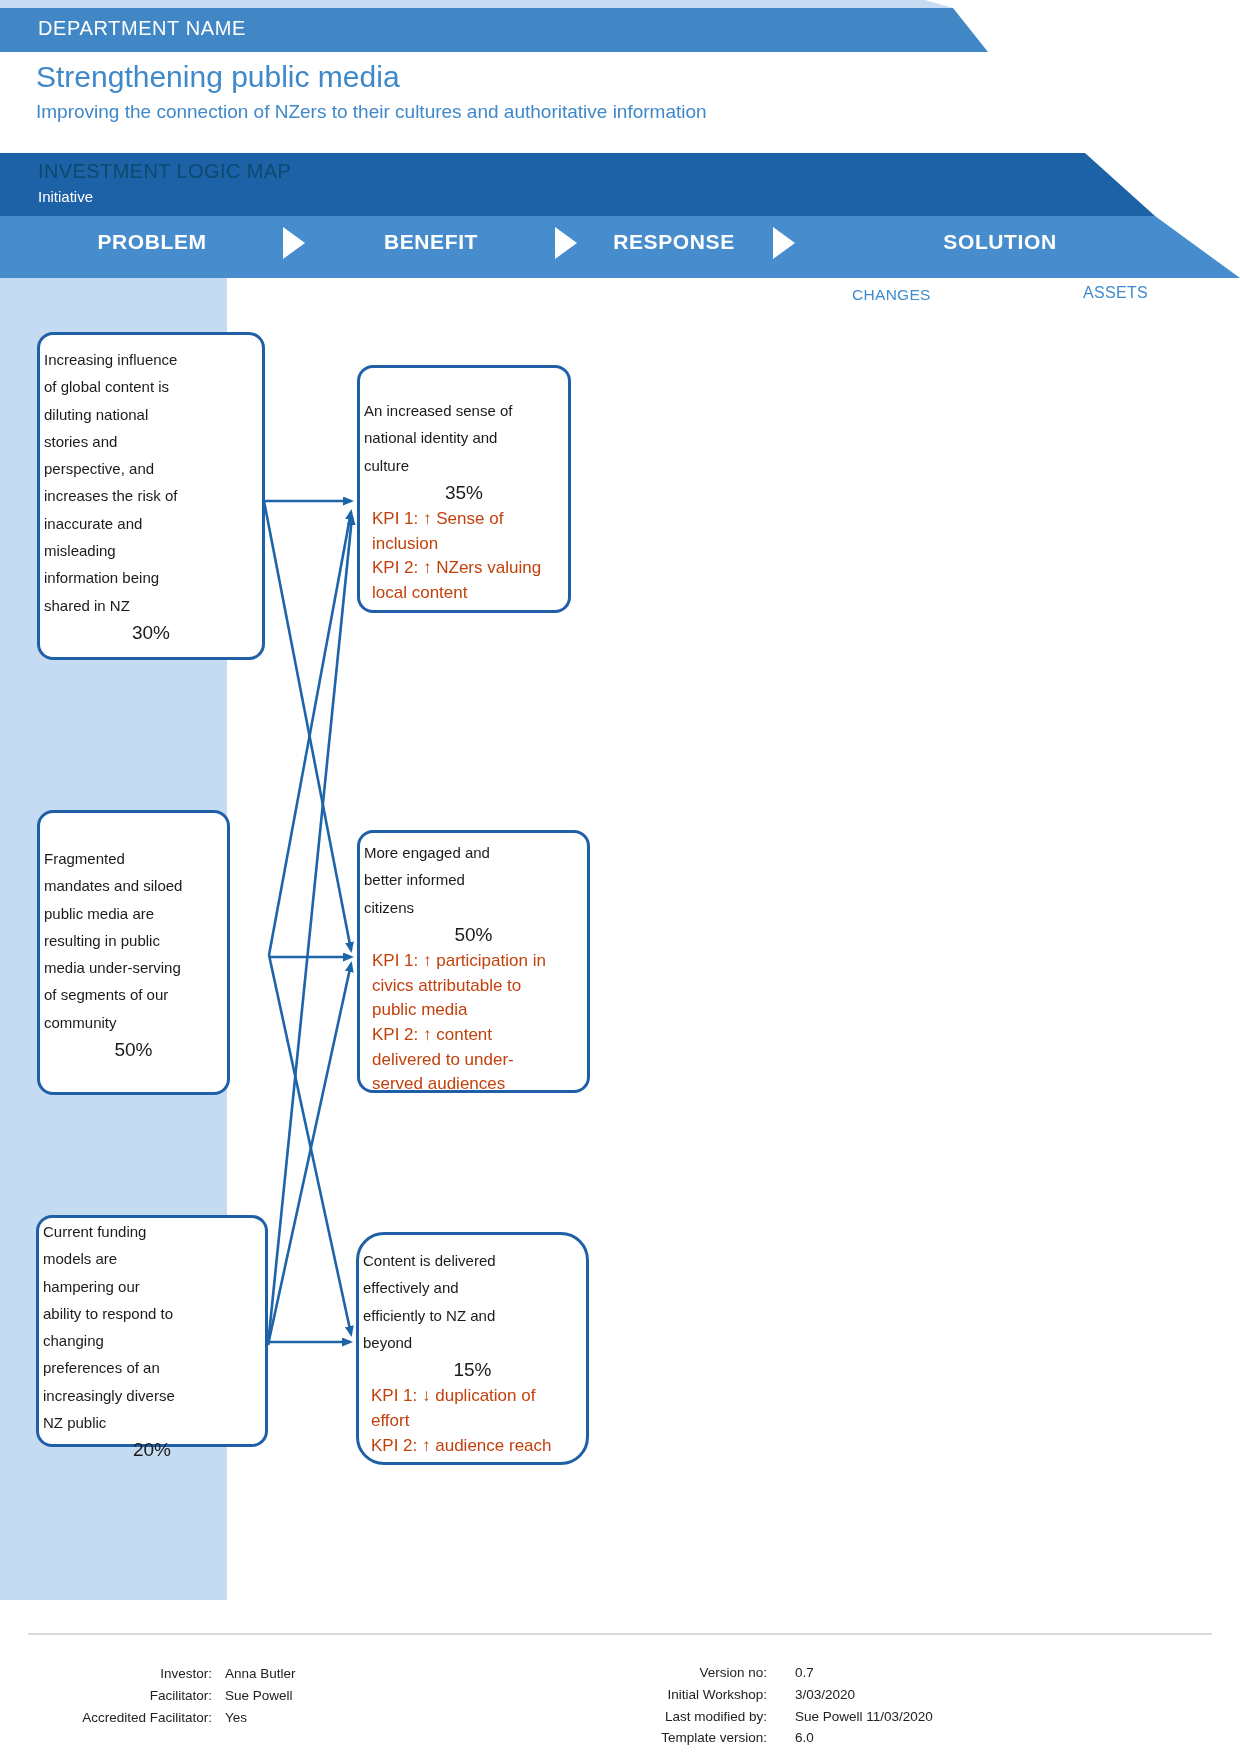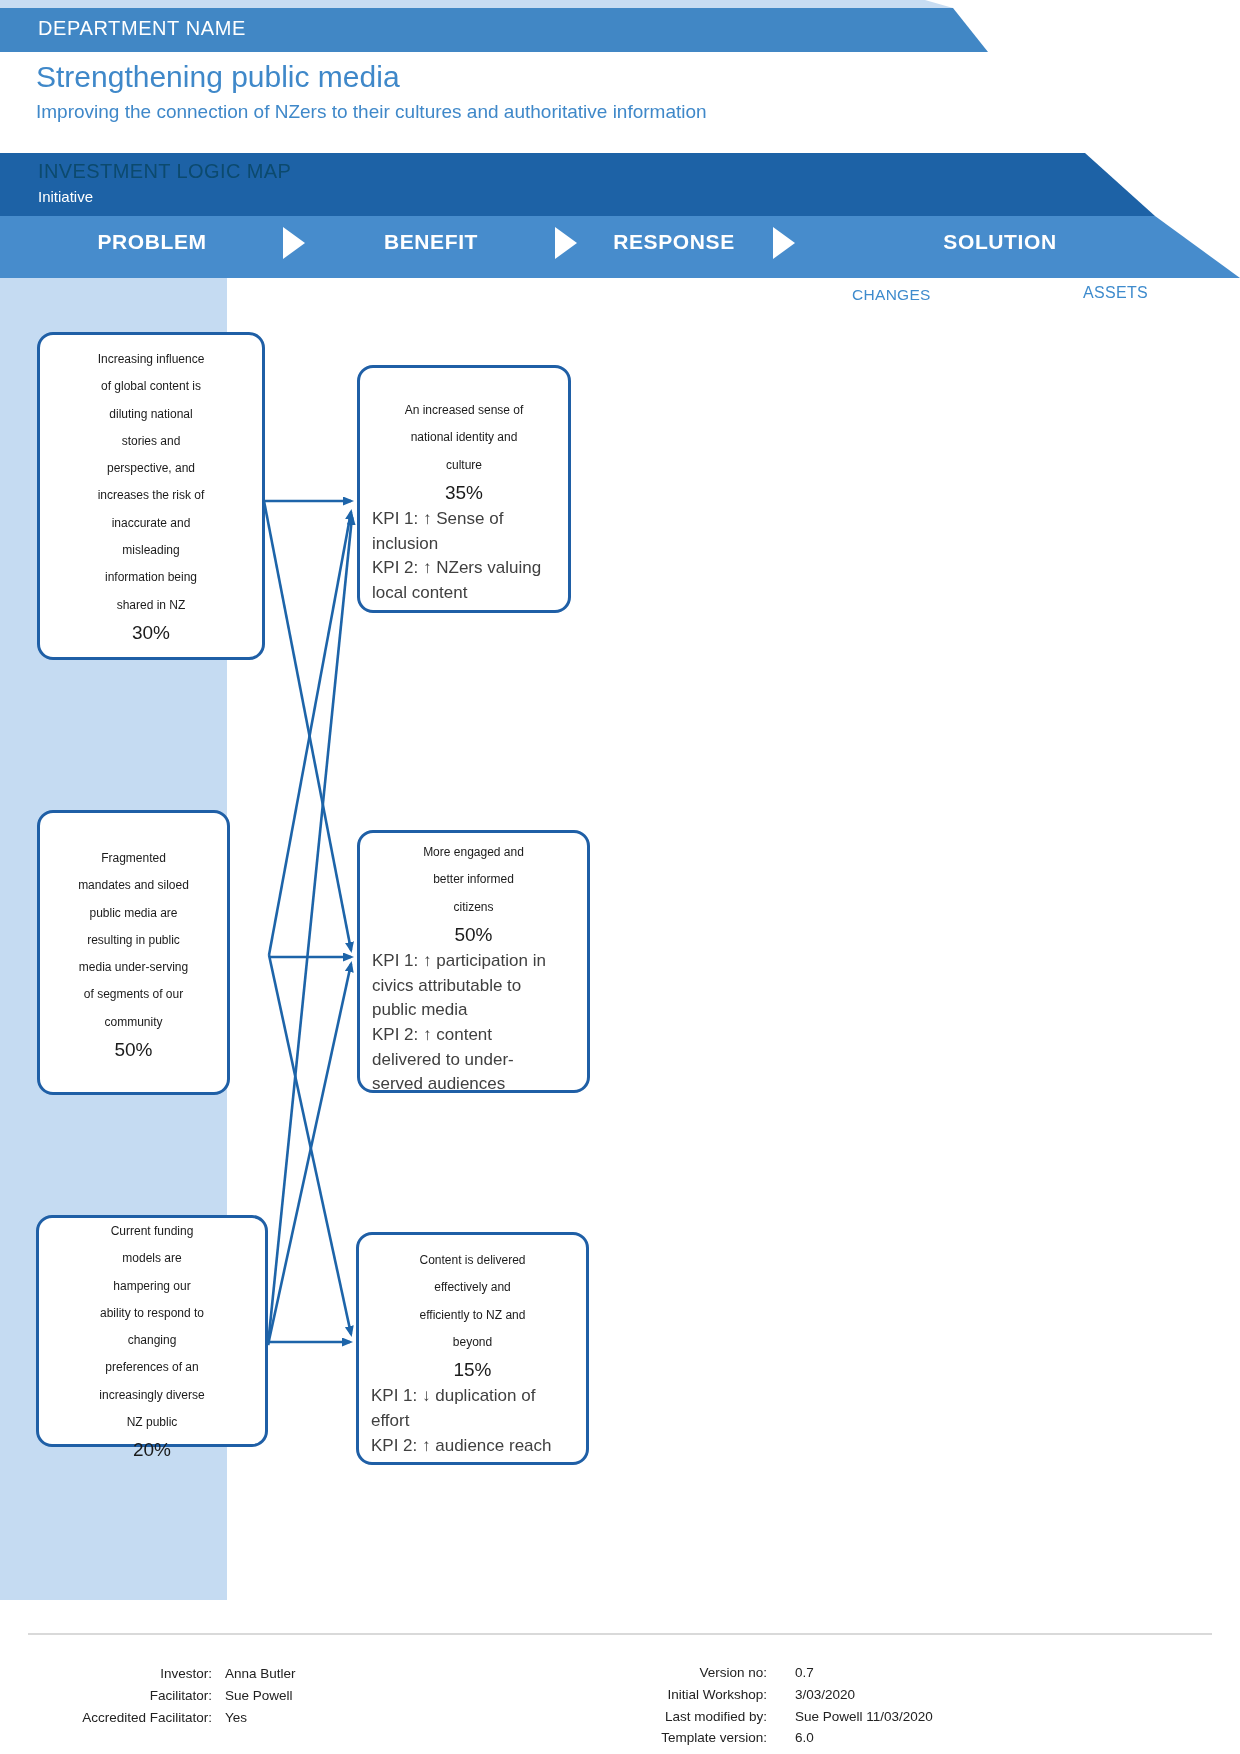--- a/index.html
+++ b/index.html
@@ -32,31 +32,31 @@
   .sub-changes{left:852px;top:286px;font-size:15.5px;}
   .sub-assets{left:1083px;top:284px;font-size:16px;}
 
   
   .problem-column{position:absolute;left:0;top:278px;width:227px;height:1322px;
     background:#c5dbf2;}
 
   
   .box{position:absolute;background:#fff;border:3px solid #1f5fa6;
     border-radius:16px;box-sizing:border-box;color:#1b1b1b;}
-  .box-text{white-space:pre-line;text-align:center;font-size:12px;
+  .box-text{white-space:pre-line;font-size:15px;
     line-height:27.3px;padding:0 4px;}
   .box-weight{text-align:center;font-size:19px;line-height:27.3px;}
-  .box-kpis{white-space:pre-line;text-align:left;color:#404040;font-size:17px;
+  .box-kpis{white-space:pre-line;text-align:left;color:#c2410c;font-size:17px;
     line-height:24.6px;padding:1px 4px 0 12px;}
   .p1{left:37px; top:332px; width:228px;height:328px;padding-top:11px;}
   .p2{left:37px; top:810px; width:193px;height:285px;padding-top:32px;}
   .p3{left:36px; top:1215px;width:232px;height:232px;}
   .b1{left:357px;top:365px; width:214px;height:248px;padding-top:29px;}
   .b2{left:357px;top:830px; width:233px;height:263px;padding-top:6px;}
-  .b3{left:356px;top:1232px;width:233px;height:233px;padding-top:12px;}
+  .b3{left:356px;top:1232px;width:233px;height:233px;padding-top:12px;border-radius:28px;}
 
   
   .connectors{position:absolute;left:0;top:0;pointer-events:none;}
 
   
   .footer-rule{position:absolute;left:28px;top:1633px;width:1184px;height:0;
     border-top:2px solid #d9d9d9;}
   .footer-block{position:absolute;font-size:13.5px;color:#222;}
   .footer-row{display:flex;line-height:21.8px;}
   .footer-label{width:212px;text-align:right;}

